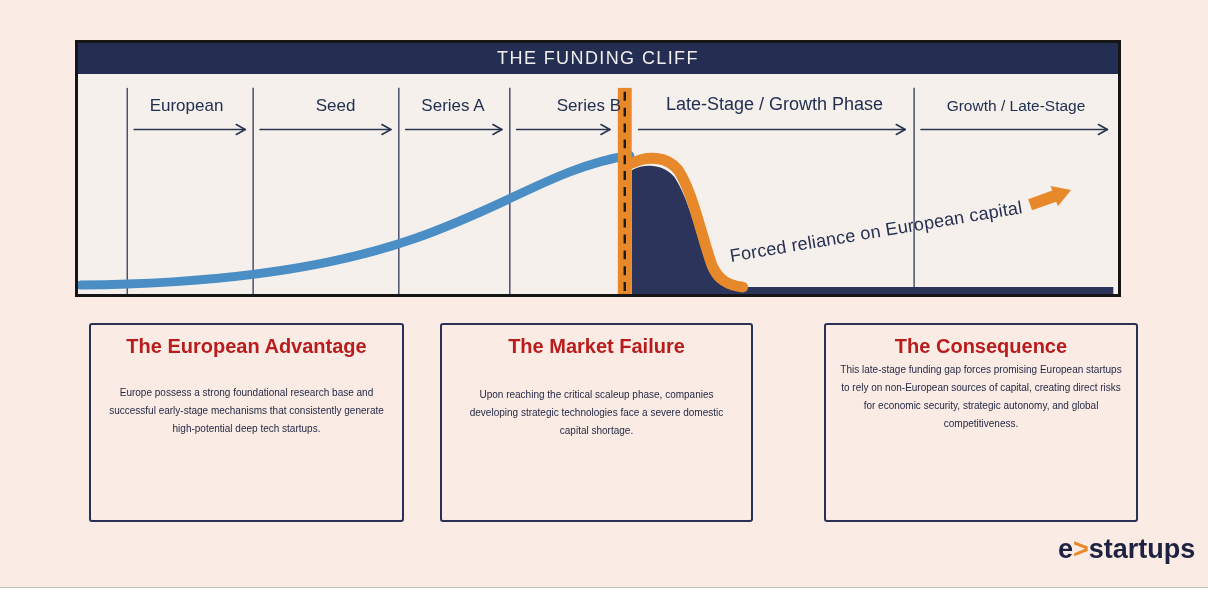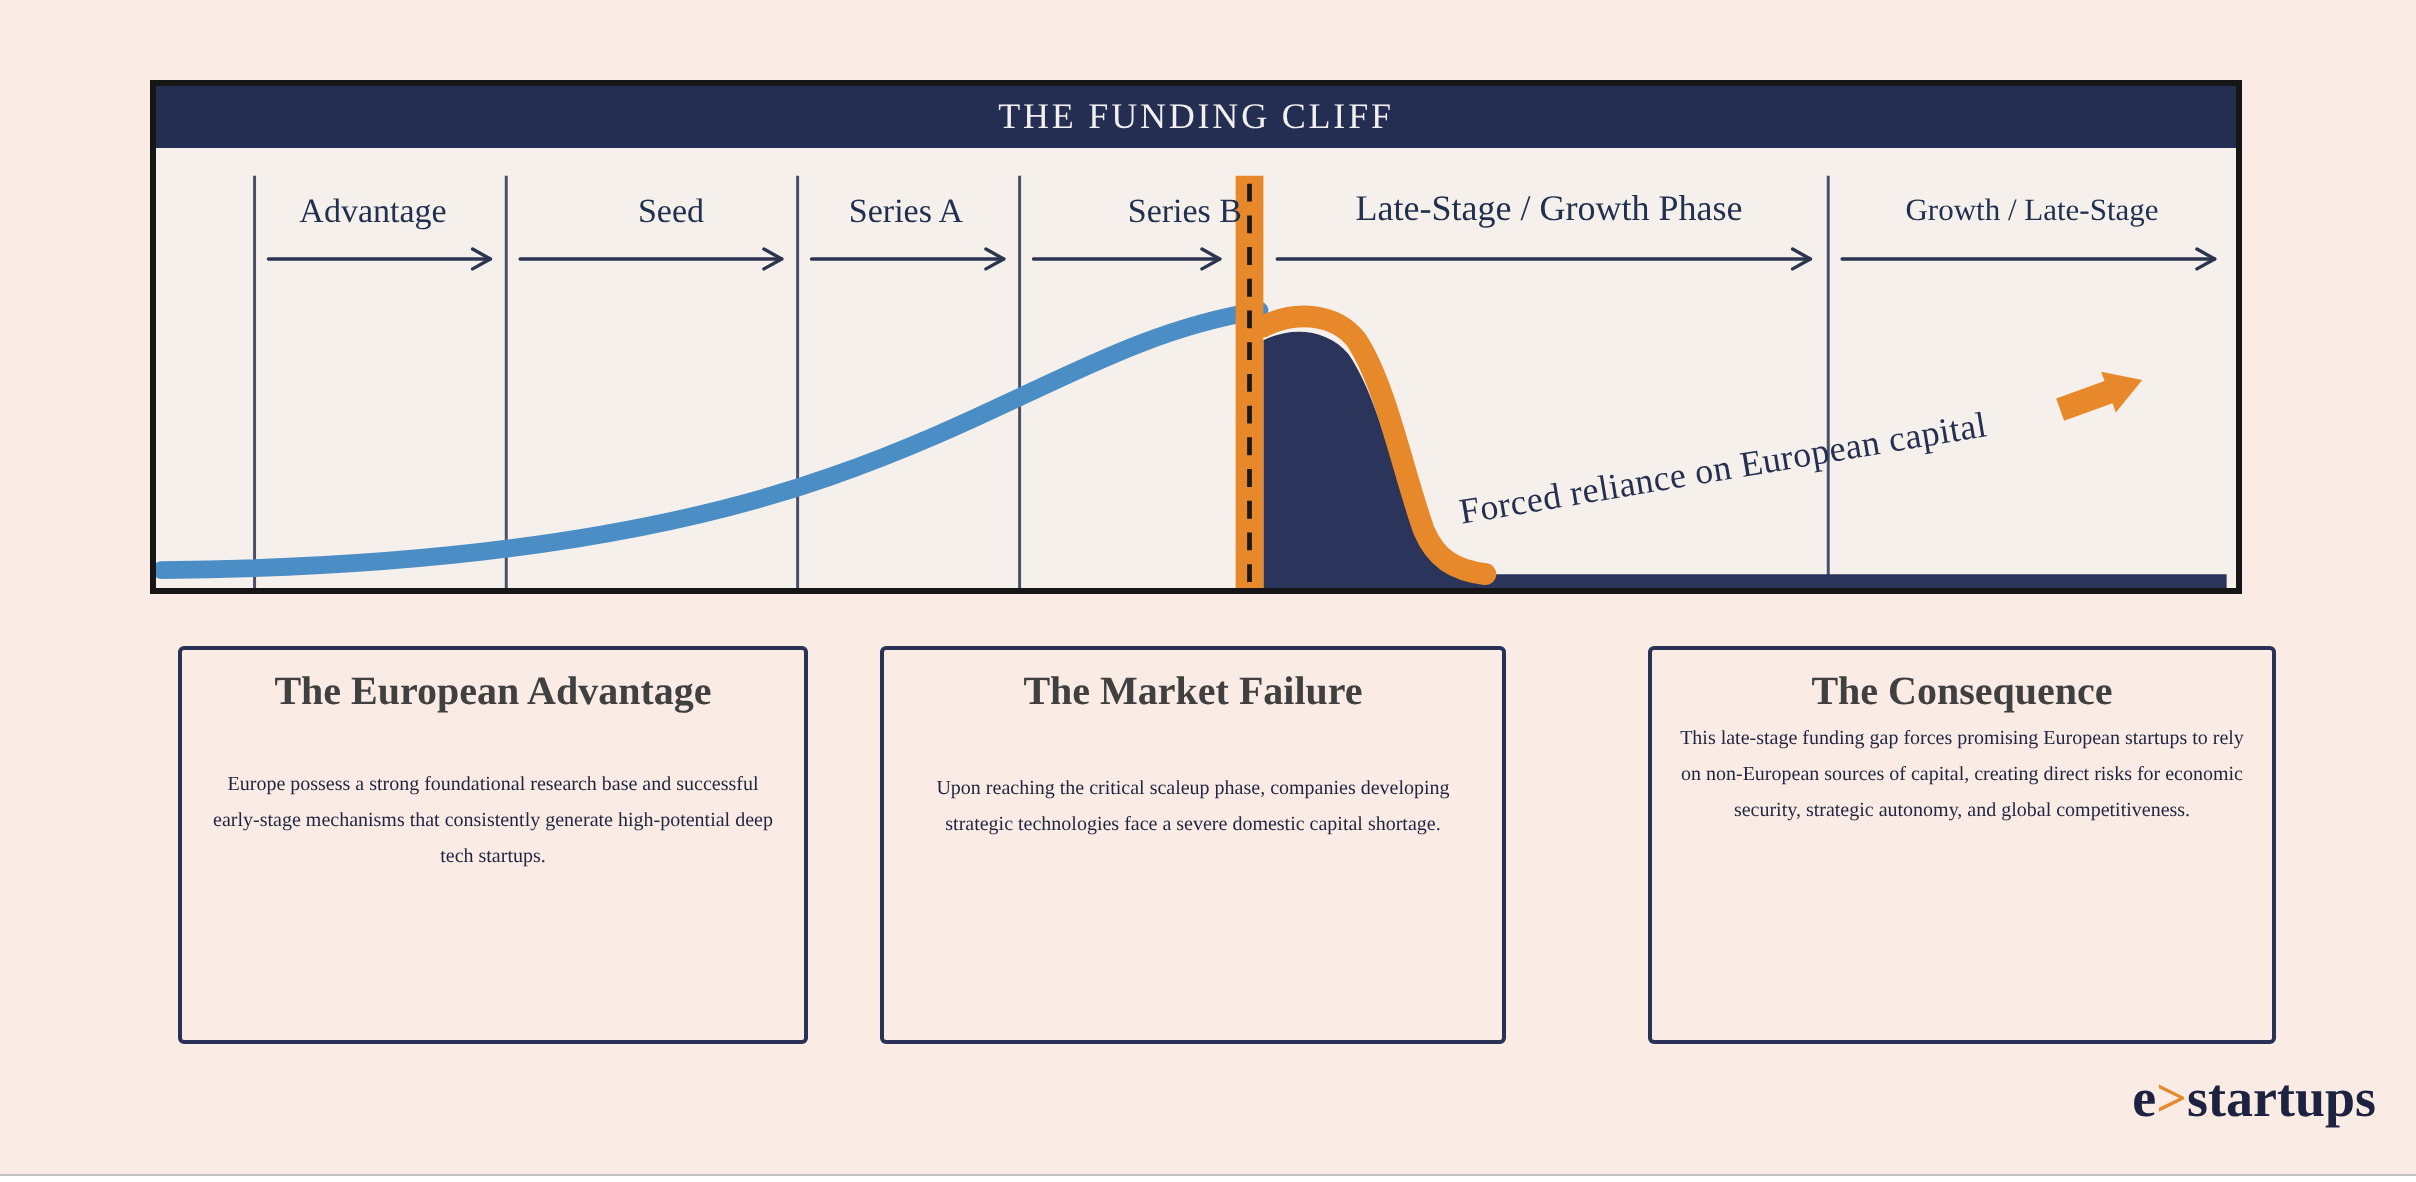--- a/index.html
+++ b/index.html
@@ -3,21 +3,21 @@
 <meta charset="utf-8">
 <style>
   * { margin:0; padding:0; box-sizing:border-box; }
   html,body { width:1208px; height:591px; }
   body {
     font-family:"Liberation Sans","DejaVu Sans",sans-serif;
     background:#fbebe5;
     position:relative;
     overflow:hidden;
   }
-  .page { position:absolute; inset:0; background:#fbebe5;font-family:Liberation Serif, serif; }
+  .page { position:absolute; inset:0; background:#fbebe5; }
 
   
   .panel {
     position:absolute; left:75px; top:40px; width:1046px; height:257px;
     background:#f5f0ec; border:3px solid #161616;
   }
   .panel-header {
     height:31px; background:#232e52; display:flex; align-items:center; justify-content:center;
   }
   .panel-title {
@@ -41,21 +41,21 @@
 
   
   .card {
     position:absolute; top:323px; height:199px;
     border:2.5px solid #2a3157; border-radius:3px; background:transparent;
     text-align:center; padding:10px 12px 0 12px;
   }
   .card-1 { left:89px;  width:315px; }
   .card-2 { left:440px; width:313px; }
   .card-3 { left:824px; width:314px; }
-  .card-title { color:#404040; font-size:20px; font-weight:bold; }
+  .card-title { color:#b91c1c; font-size:20px; font-weight:bold; }
   .card-body  { color:#1e2540; font-size:10px; line-height:1.8; }
   .card-1 .card-body { margin-top:26px; }
   .card-2 .card-body { margin-top:28px; }
   .card-3 .card-body { margin-top:3px; }
 
   
   .logo {
     position:absolute; left:1058px; top:534px; width:130px; text-align:right;
     font-size:27px; font-weight:bold; color:#1c2240; letter-spacing:0;
   }
@@ -107,21 +107,21 @@
         <path d="M 554 97 C 568 90, 586 91, 597 104 C 612 126, 620 165, 631 196 C 636 208, 643 214, 654 215 L 1040 215 L 1040 222 L 554 222 Z" fill="#2b355c"></path>
 
         <path d="M 554 90 C 570 82, 590 83, 601 97 C 616 120, 624 162, 635 193 C 641 207, 650 213, 666 215" fill="none" stroke="#e7882a" stroke-width="11" stroke-linecap="round"></path>
 
         <rect x="540" y="14" width="14" height="208" fill="#e7892b"></rect>
         <line x1="547" y1="18" x2="547" y2="220" stroke="#1a1a1a" stroke-width="2.4" stroke-dasharray="9 7"></line>
 
         <polygon points="954.0,126.4 978.4,117.6 976.7,112.9 997.4,117.0 984.1,133.5 982.4,128.8 958.0,137.6" fill="#e7882a"></polygon>
       </svg>
 
-      <div class="stage-label" style="left:45px;  width:127px; top:22px;">Advantage</div>
+      <div class="stage-label" style="left:45px;  width:127px; top:22px;">European</div>
       <div class="stage-label" style="left:184px; width:147px; top:22px;">Seed</div>
       <div class="stage-label" style="left:319px; width:112px; top:22px;">Series A</div>
       <div class="stage-label" style="left:431px; width:112px; top:22px;text-align:right;">Series B</div>
       <div class="stage-label narrow" style="left:839px; width:198px; top:23px;">Growth / Late-Stage</div>
       <div class="stage-label wide" style="left:554px; width:285px; top:20px;">Late-Stage / Growth Phase</div>
 
       <div class="annotation">Forced reliance on European capital</div>
     </div>
   </div>
 

